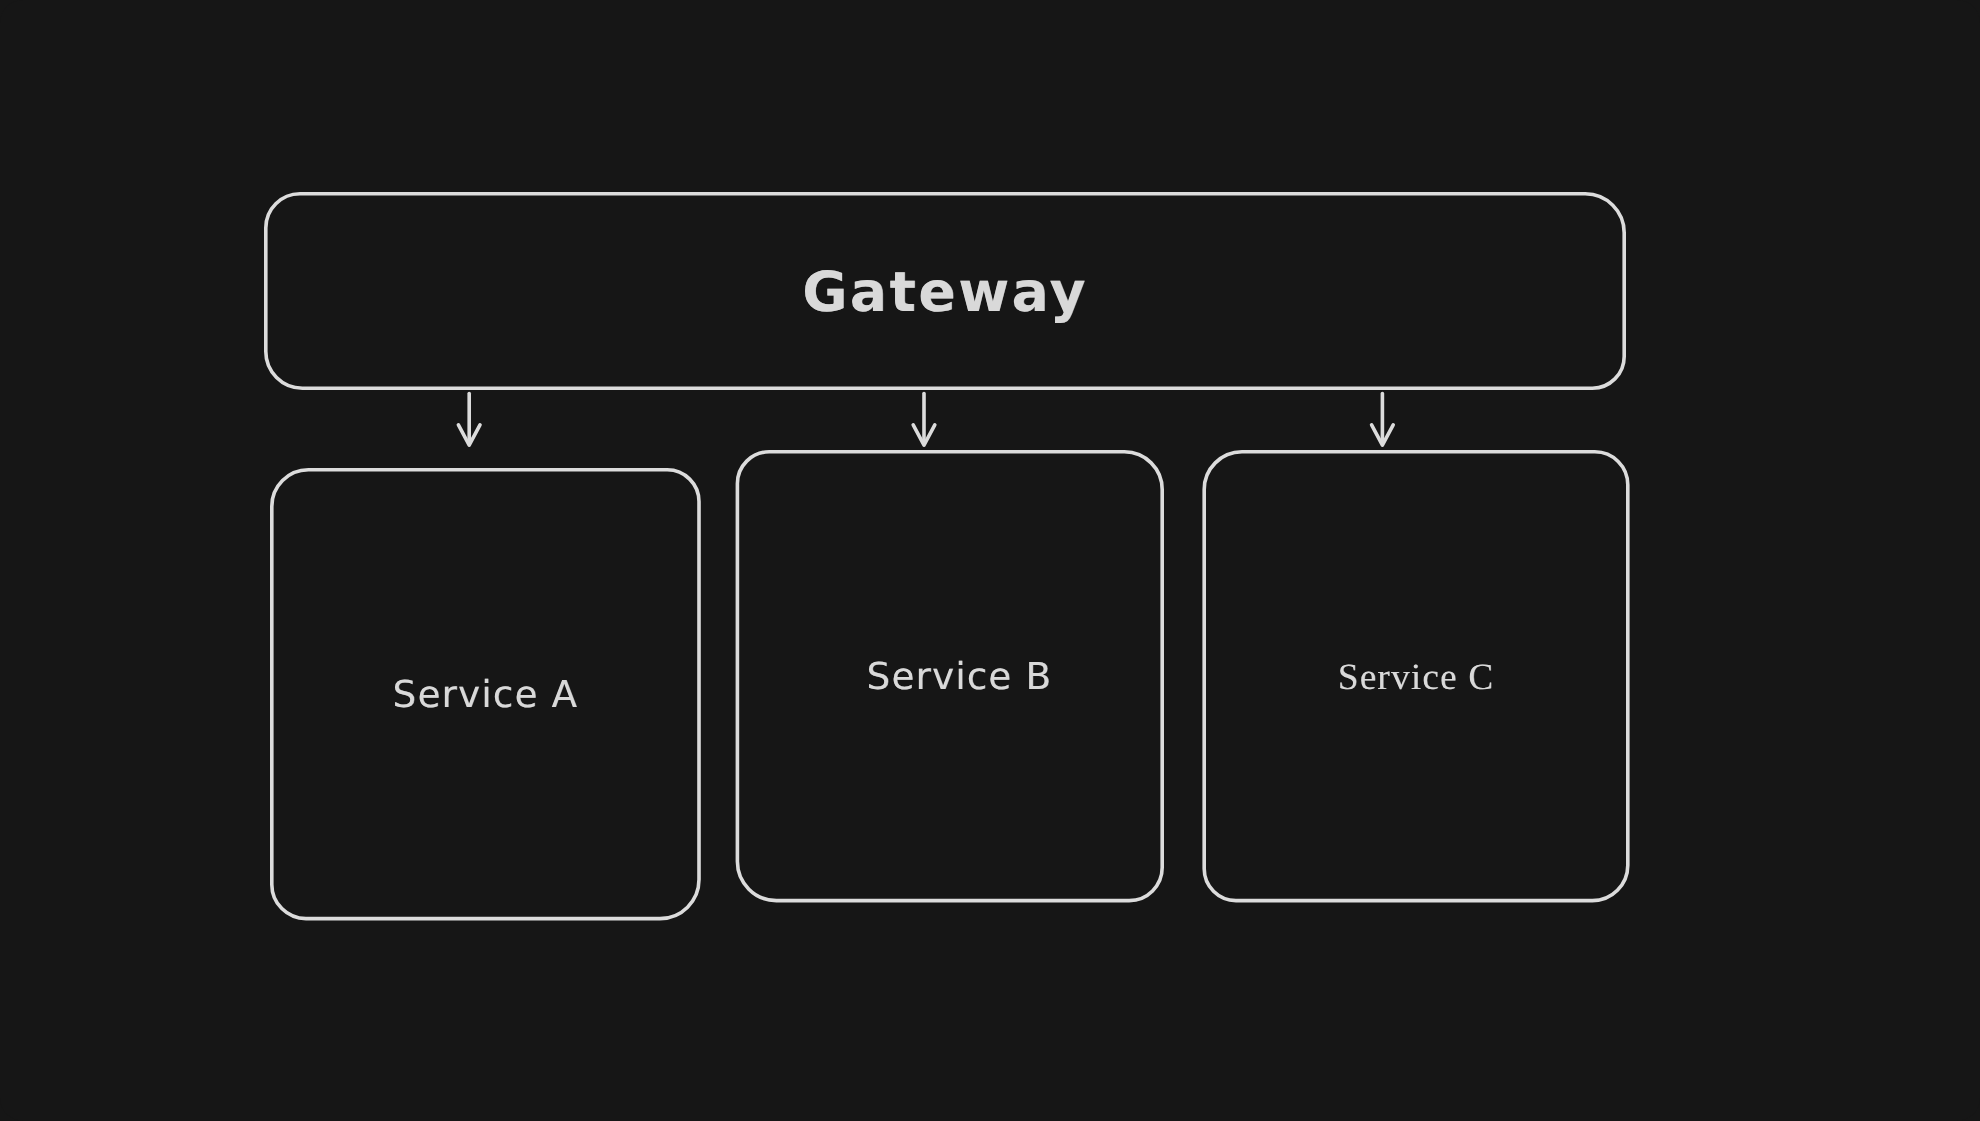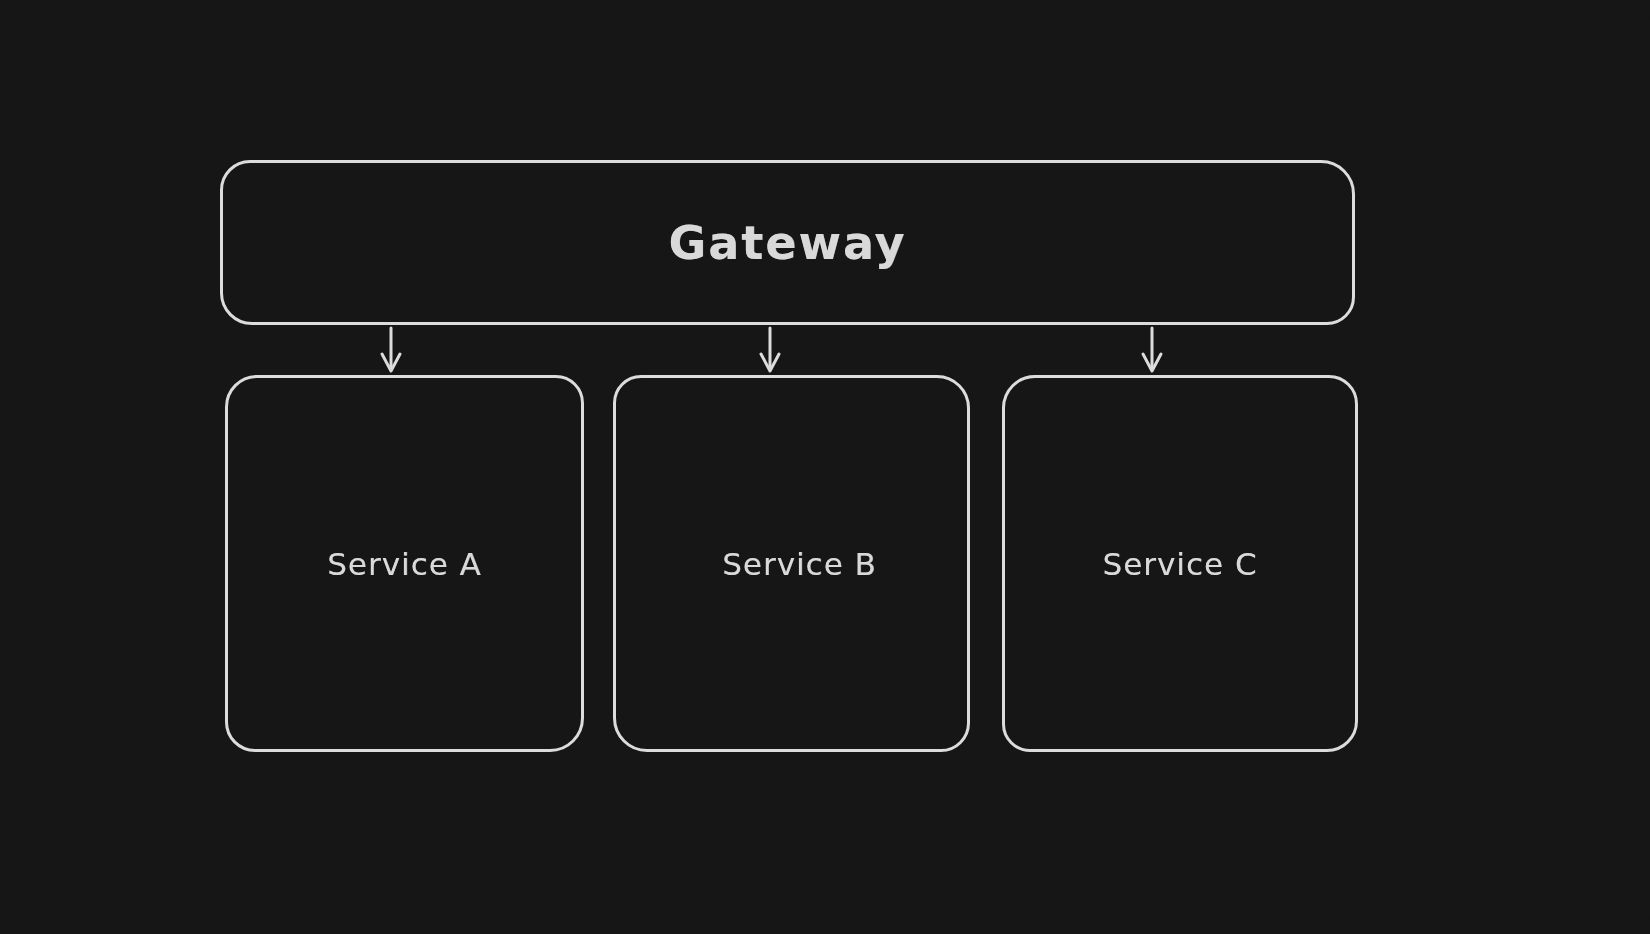--- a/index.html
+++ b/index.html
@@ -31,39 +31,40 @@
   
   .node.gateway {
     left: 220px;
     top: 160px;
     width: 1135px;
     height: 165px;
     border-radius: 30px 34px 28px 32px;
   }
   .node.service-a {
     left: 225px;
-    top: 375px;
+    top: 390px;
     width: 359px;
     height: 377px;
     border-radius: 32px 28px 34px 30px;
   }
   .node.service-b {
     left: 613px;
     top: 375px;
     width: 357px;
     height: 377px;
     border-radius: 28px 33px 29px 34px;
     padding-left: 16px;
   }
   .node.service-c {
     left: 1002px;
     top: 375px;
     width: 356px;
     height: 377px;
     border-radius: 33px 29px 31px 28px;
+    font-family: Liberation Serif, serif;
   }
   .label {
     letter-spacing: 1px;
     
     text-shadow: 0.4px 0.4px 0 rgba(217,217,217,0.55);
     white-space: nowrap;
     user-select: none;
   }
   .gateway .label {
     font-size: 46px;

